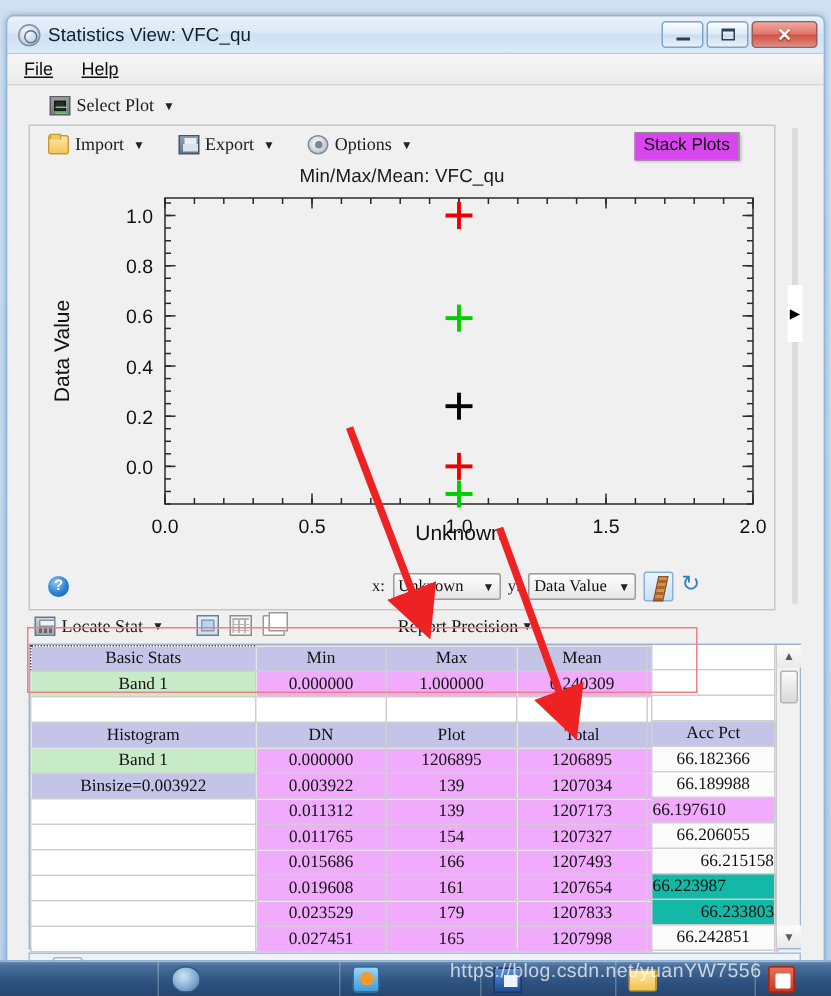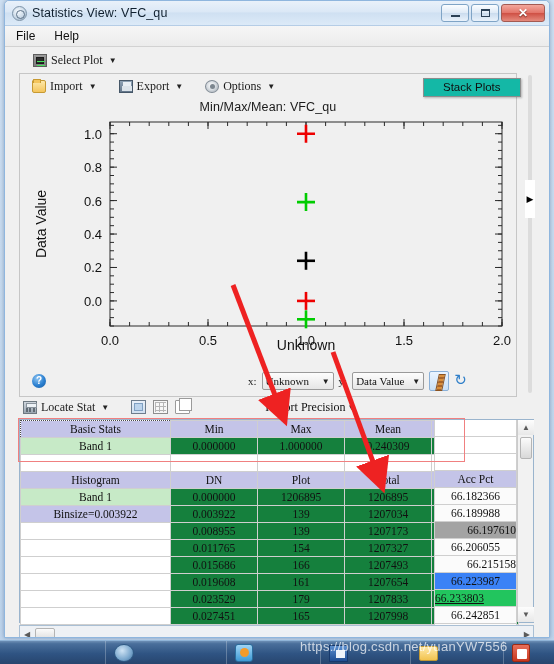--- a/index.html
+++ b/index.html
@@ -13,21 +13,21 @@
 
   #app {
     position: relative;
     width: 554px; height: 664px;
     background: linear-gradient(180deg,#cfe0f2 0%, #bed4ec 100%);
   }
 
   
   .window {
     position: absolute;
-    left: 4px; top: 0;
+    left: 4px; top: 10px;
     width: 546px; height: 638px;
     border: 1px solid #8fb6de;
     border-radius: 5px 5px 0 0;
     background: #f0f0f0;
     box-shadow: 0 0 4px rgba(60,90,130,.45);
     overflow: hidden;
   }
 
   .titlebar {
     position: relative;
@@ -76,21 +76,21 @@
   .glyph-close { color: #fff; font-size: 12px; font-weight: bold; line-height: 1;
                  text-shadow: 0 1px 1px rgba(90,20,10,.8); }
 
   
   .menubar {
     height: 21px;
     background: linear-gradient(180deg,#f6f6f6,#ececec);
     border-bottom: 1px solid #d2d2d2;
     display: flex; align-items: center; padding-left: 9px;
   }
-  .menu-item { font-size: 12px; color: #101010; padding: 1px 9px 2px 2px; margin-right: 8px; }
+  .menu-item { font-size: 12px; color: #101010; padding: 1px 9px 2px 2px; margin-right: 8px; text-decoration: underline; }
 
   
   .content { position: relative; height: 591px; background: #f0f0f0; }
 
   
   .selectplot-bar { height: 26px; display: flex; align-items: center; padding-left: 24px; }
   .tbtn {
     display: flex; align-items: center; gap: 4px;
     font-family: "Liberation Serif", serif;
     font-size: 12px; color: #1a1a1a;
@@ -204,23 +204,23 @@
     background: repeating-linear-gradient(180deg,#d98f3b 0 2px,#a8642a 2px 4px);
     transform: skewX(-12deg);
     border:1px solid #8a5220;
   }
   .btn-refresh {
     width: 17px; height: 17px; position: relative; flex: 0 0 auto;
     color:#2f7fc9; font-size: 15px; line-height:1;
   }
   .tooltip {
     position: absolute; left: 418px; top: 31px;
-    background: #14b8a6; border: 1px solid #8d8d8d;
+    background: #d946ef; border: 1px solid #8d8d8d;
     font-size: 11.5px; color: #101010;
-    padding: 2px 19px 3px; white-space: nowrap;
+    padding: 2px 5px 3px; white-space: nowrap;
     box-shadow: 1px 1px 2px rgba(0,0,0,.25);
     z-index: 40;
   }
 
   
   .splitter {
     position:absolute; right: 12px; top: 28px; width: 14px; height: 318px;
   }
   .splitter-track {
     position:absolute; left: 5px; top: 0; width: 4px; height: 100%;
@@ -290,21 +290,21 @@
     height: 17px;
     padding: 0 4px;
     text-align: center;
     white-space: nowrap;
     overflow: hidden;
   }
   td.hdr { background: #c4c4e8; }
   td.hdr.sel { background:#c4c4e8; border: 1px dotted #4a4a4a; }
   td.band { background: #c7eac7; }
   td.binsize { background: #c4c4e8; }
-  td.num { background:#15803d; }
+  td.num { background:#f0abfc; }
   td.blank { background:#fff; border-left:1px solid #cfcfcf; border-right:1px solid #cfcfcf; }
   td.empty-cell { background: #fff; }
 
   .col-a { width: 150px; }
   .col-b { width: 87px; }
   .col-c { width: 87px; }
   .col-d { width: 87px; }
   .col-e { width: 87px; }
 
   
@@ -697,21 +697,21 @@
               </tr>
               <tr>
                 <td class="binsize">Binsize=0.003922</td>
                 <td class="num">0.003922</td>
                 <td class="num">139</td>
                 <td class="num">1207034</td>
                 <td class="num">0.007622</td>
               </tr>
               <tr>
                 <td class="empty-cell"></td>
-                <td class="num">0.008955</td>
+                <td class="num">0.011312</td>
                 <td class="num">139</td>
                 <td class="num">1207173</td>
                 <td class="num">0.007622</td>
               </tr>
               <tr>
                 <td class="empty-cell"></td>
                 <td class="num">0.011765</td>
                 <td class="num">154</td>
                 <td class="num">1207327</td>
                 <td class="num">0.008445</td>
@@ -758,25 +758,25 @@
           <div class="sb-thumb"></div>
           <div class="sb-arrow down">▼</div>
         </div>
       <div style="position: absolute; right: 16px; top: 0px; width: 83px; font-family: &quot;Liberation Serif&quot;, serif; font-size: 11.5px; color: rgb(17, 17, 17);">
             <div style="height: 17px; line-height: 16px; text-align: center; border-right: 1px solid rgb(207, 207, 207); border-bottom: 1px solid rgb(207, 207, 207); border-left: 1px solid rgb(207, 207, 207); border-image: initial; border-top: none; box-sizing: border-box; overflow: hidden; white-space: nowrap; background: rgb(255, 255, 255);"></div>
             <div style="height: 17px; line-height: 16px; text-align: center; border-right: 1px solid rgb(207, 207, 207); border-bottom: 1px solid rgb(207, 207, 207); border-left: 1px solid rgb(207, 207, 207); border-image: initial; border-top: none; box-sizing: border-box; overflow: hidden; white-space: nowrap; background: rgb(255, 255, 255);"></div>
             <div style="height: 17px; line-height: 16px; text-align: center; border-right: 1px solid rgb(207, 207, 207); border-bottom: 1px solid rgb(207, 207, 207); border-left: 1px solid rgb(207, 207, 207); border-image: initial; border-top: none; box-sizing: border-box; overflow: hidden; white-space: nowrap; background: rgb(255, 255, 255);"></div>
             <div style="height: 17px; line-height: 16px; text-align: center; border-right: 1px solid rgb(207, 207, 207); border-bottom: 1px solid rgb(207, 207, 207); border-left: 1px solid rgb(207, 207, 207); border-image: initial; border-top: none; box-sizing: border-box; overflow: hidden; white-space: nowrap; background: rgb(196, 196, 232);">Acc Pct</div>
             <div style="height: 17px; line-height: 16px; text-align: center; border-right: 1px solid rgb(207, 207, 207); border-bottom: 1px solid rgb(207, 207, 207); border-left: 1px solid rgb(207, 207, 207); border-image: initial; border-top: none; box-sizing: border-box; overflow: hidden; white-space: nowrap; background: rgb(251, 251, 251);">66.182366</div>
             <div style="height: 17px; line-height: 16px; text-align: center; border-right: 1px solid rgb(207, 207, 207); border-bottom: 1px solid rgb(207, 207, 207); border-left: 1px solid rgb(207, 207, 207); border-image: initial; border-top: none; box-sizing: border-box; overflow: hidden; white-space: nowrap; background: rgb(251, 251, 251);">66.189988</div>
-            <div style="height: 17px; line-height: 16px; text-align: right; border-right: 1px solid rgb(207, 207, 207); border-bottom: 1px solid rgb(207, 207, 207); border-left: 1px solid rgb(207, 207, 207); border-image: initial; border-top: none; box-sizing: border-box; overflow: hidden; white-space: nowrap; background: #a3a3a3;">66.197610</div>
+            <div style="height: 17px; line-height: 16px; text-align: left; border-right: 1px solid rgb(207, 207, 207); border-bottom: 1px solid rgb(207, 207, 207); border-left: 1px solid rgb(207, 207, 207); border-image: initial; border-top: none; box-sizing: border-box; overflow: hidden; white-space: nowrap; background: #f0abfc;">66.197610</div>
             <div style="height: 17px; line-height: 16px; text-align: center; border-right: 1px solid rgb(207, 207, 207); border-bottom: 1px solid rgb(207, 207, 207); border-left: 1px solid rgb(207, 207, 207); border-image: initial; border-top: none; box-sizing: border-box; overflow: hidden; white-space: nowrap; background: rgb(251, 251, 251);">66.206055</div>
             <div style="height: 17px; line-height: 16px; text-align: center; border-right: 1px solid rgb(207, 207, 207); border-bottom: 1px solid rgb(207, 207, 207); border-left: 1px solid rgb(207, 207, 207); border-image: initial; border-top: none; box-sizing: border-box; overflow: hidden; white-space: nowrap; background: rgb(251, 251, 251); padding-left: 32px;">66.215158</div>
-            <div style="height: 17px; line-height: 16px; text-align: center; border-right: 1px solid rgb(207, 207, 207); border-bottom: 1px solid rgb(207, 207, 207); border-left: 1px solid rgb(207, 207, 207); border-image: initial; border-top: none; box-sizing: border-box; overflow: hidden; white-space: nowrap; background: #3b82f6;">66.223987</div>
-            <div style="height: 17px; line-height: 16px; text-align: left; border-right: 1px solid rgb(207, 207, 207); border-bottom: 1px solid rgb(207, 207, 207); border-left: 1px solid rgb(207, 207, 207); border-image: initial; border-top: none; box-sizing: border-box; overflow: hidden; white-space: nowrap; background: #22c55e; text-decoration: underline;">66.233803</div>
+            <div style="height: 17px; line-height: 16px; text-align: left; border-right: 1px solid rgb(207, 207, 207); border-bottom: 1px solid rgb(207, 207, 207); border-left: 1px solid rgb(207, 207, 207); border-image: initial; border-top: none; box-sizing: border-box; overflow: hidden; white-space: nowrap; background: #14b8a6;">66.223987</div>
+            <div style="height: 17px; line-height: 16px; text-align: right; border-right: 1px solid rgb(207, 207, 207); border-bottom: 1px solid rgb(207, 207, 207); border-left: 1px solid rgb(207, 207, 207); border-image: initial; border-top: none; box-sizing: border-box; overflow: hidden; white-space: nowrap; background: #14b8a6;">66.233803</div>
             <div style="height: 17px; line-height: 16px; text-align: center; border-right: 1px solid rgb(207, 207, 207); border-bottom: 1px solid rgb(207, 207, 207); border-left: 1px solid rgb(207, 207, 207); border-image: initial; border-top: none; box-sizing: border-box; overflow: hidden; white-space: nowrap; background: rgb(251, 251, 251);">66.242851</div>
             <div style="height: 17px; line-height: 16px; text-align: center; border-right: 1px solid rgb(207, 207, 207); border-bottom: 1px solid rgb(207, 207, 207); border-left: 1px solid rgb(207, 207, 207); border-image: initial; border-top: none; box-sizing: border-box; overflow: hidden; white-space: nowrap; background: rgb(251, 251, 251);">66.250912</div>
           </div>
         </div>
 
       <div class="hscroll">
         <div class="hs-left">◀</div>
         <div class="hs-thumb"></div>
         <div class="hs-right">▶</div>
       </div>

